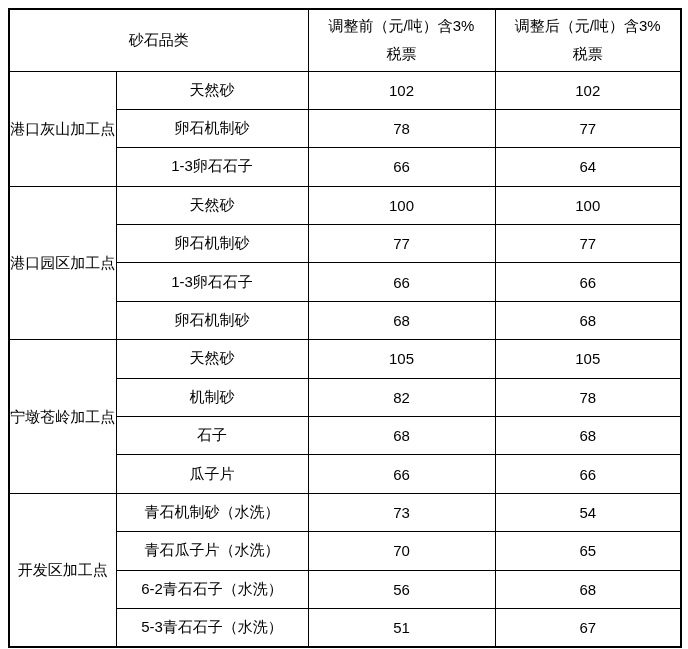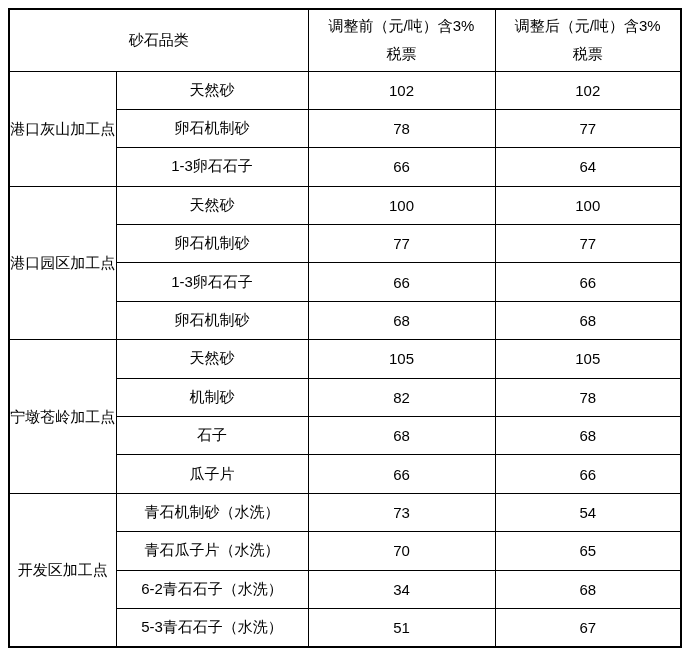--- a/index.html
+++ b/index.html
@@ -146,21 +146,21 @@
         <td>73</td>
         <td>54</td>
       </tr>
       <tr>
         <td>青石瓜子片（水洗）</td>
         <td>70</td>
         <td>65</td>
       </tr>
       <tr>
         <td>6-2青石石子（水洗）</td>
-        <td>34</td>
+        <td>56</td>
         <td>68</td>
       </tr>
       <tr>
         <td>5-3青石石子（水洗）</td>
         <td>51</td>
         <td>67</td>
       </tr>
     </tbody>
   </table>
 </div>

